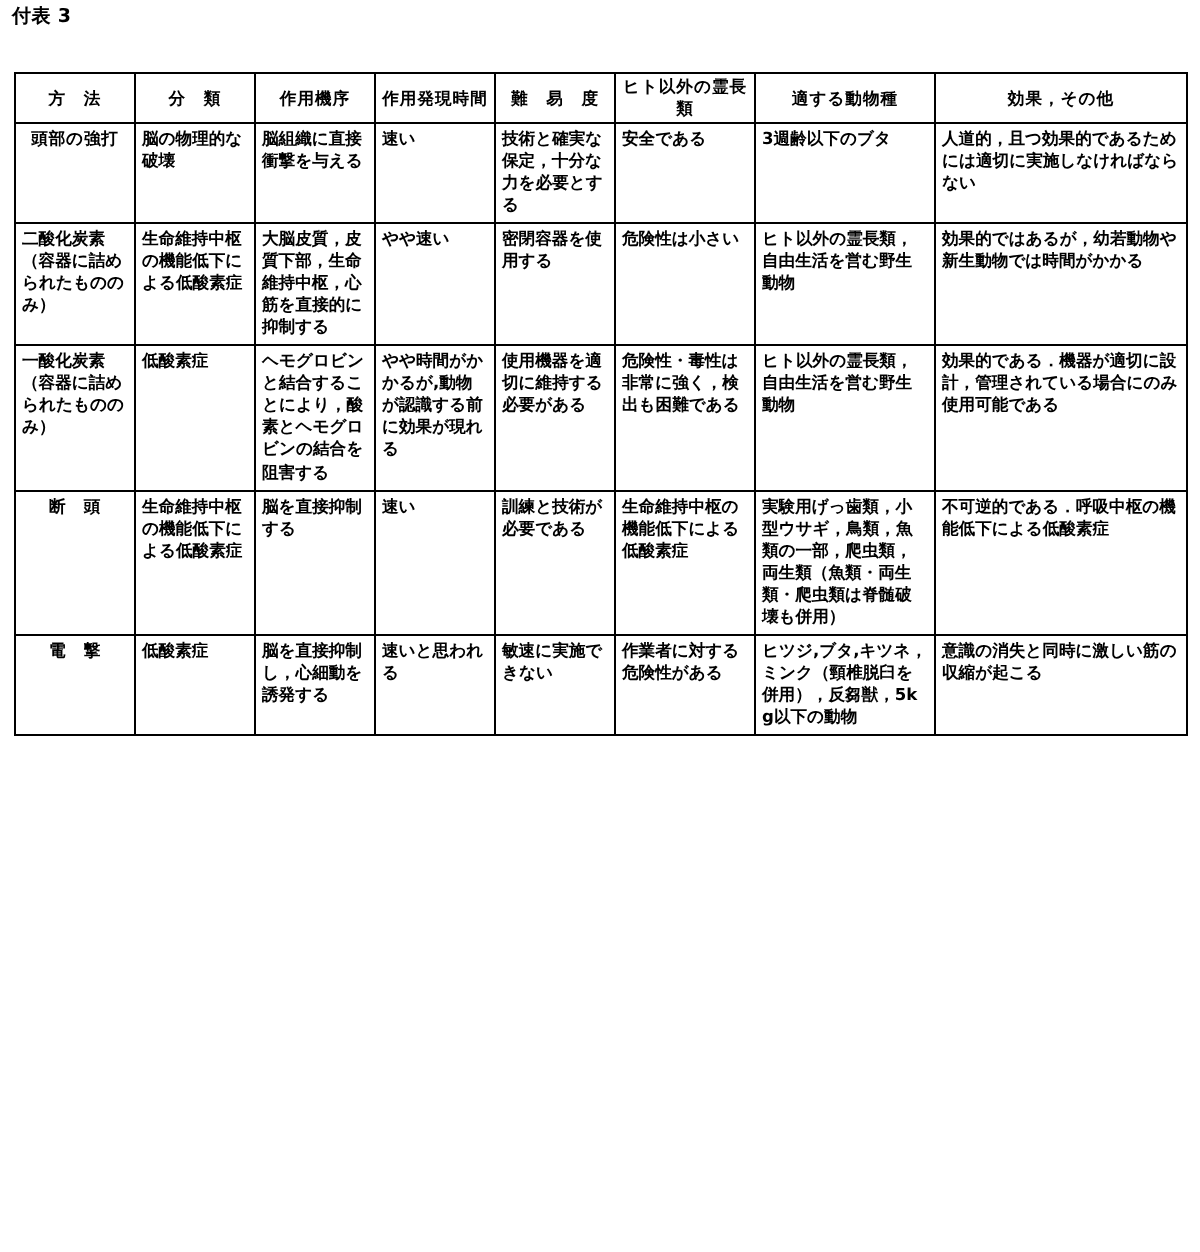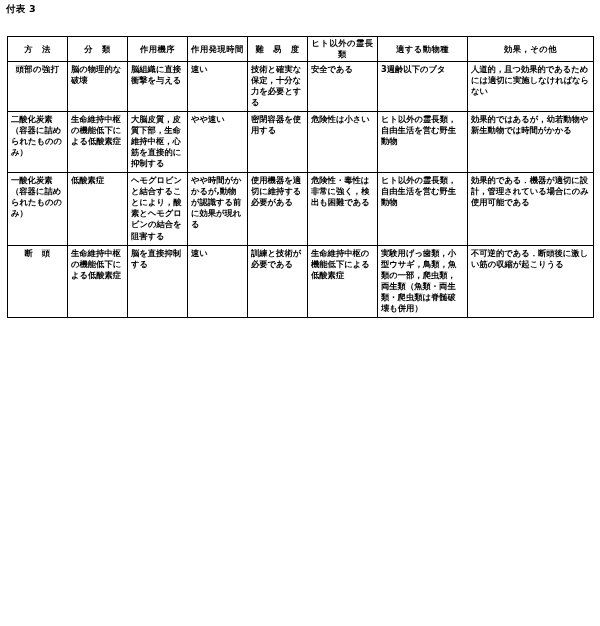--- a/index.html
+++ b/index.html
@@ -169,21 +169,31 @@
 
 
       <tr>
         <td class="method">断　頭</td>
         <td>生命維持中枢の機能低下による低酸素症</td>
         <td>脳を直接抑制する</td>
         <td>速い</td>
         <td>訓練と技術が必要である</td>
         <td>生命維持中枢の機能低下による低酸素症</td>
         <td>実験用げっ歯類，小型ウサギ，鳥類，魚類の一部，爬虫類，両生類（魚類・両生類・爬虫類は脊髄破壊も併用）</td>
-        <td>不可逆的である．断頭後に激しい筋の収縮が起こりうる</td>
+        <td>不可逆的である．呼吸中枢の機能低下による低酸素症</td>
       </tr>
 
+      <tr>
+        <td class="method">電　撃</td>
+        <td>低酸素症</td>
+        <td>脳を直接抑制し，心細動を誘発する</td>
+        <td>速いと思われる</td>
+        <td>敏速に実施できない</td>
+        <td>作業者に対する危険性がある</td>
+        <td>ヒツジ,ブタ,キツネ，ミンク（頸椎脱臼を併用），反芻獣，5kg以下の動物</td>
+        <td>意識の消失と同時に激しい筋の収縮が起こる</td>
+      </tr>
 
 
     </tbody>
   </table>
 
 </div>
 
 </body></html>

